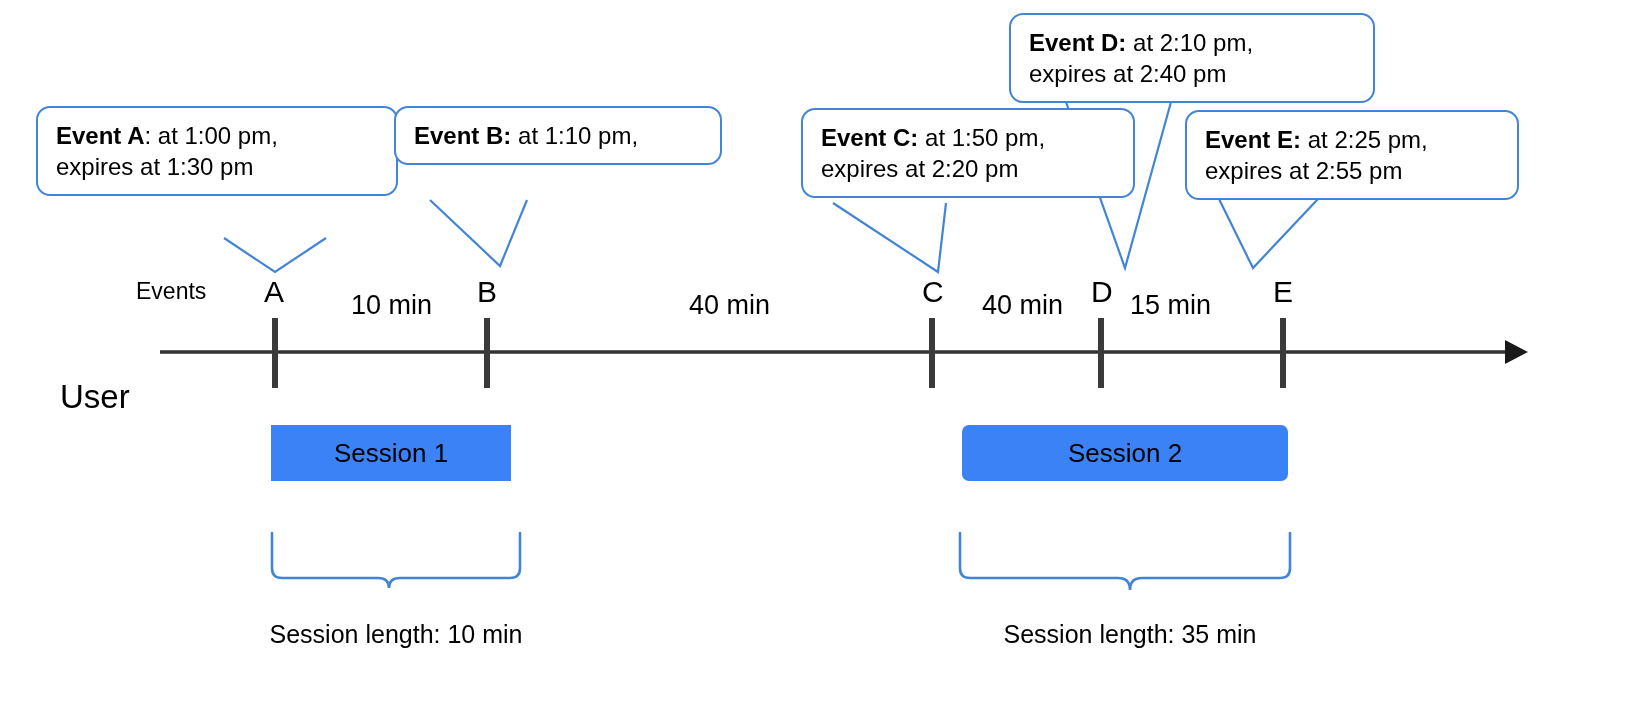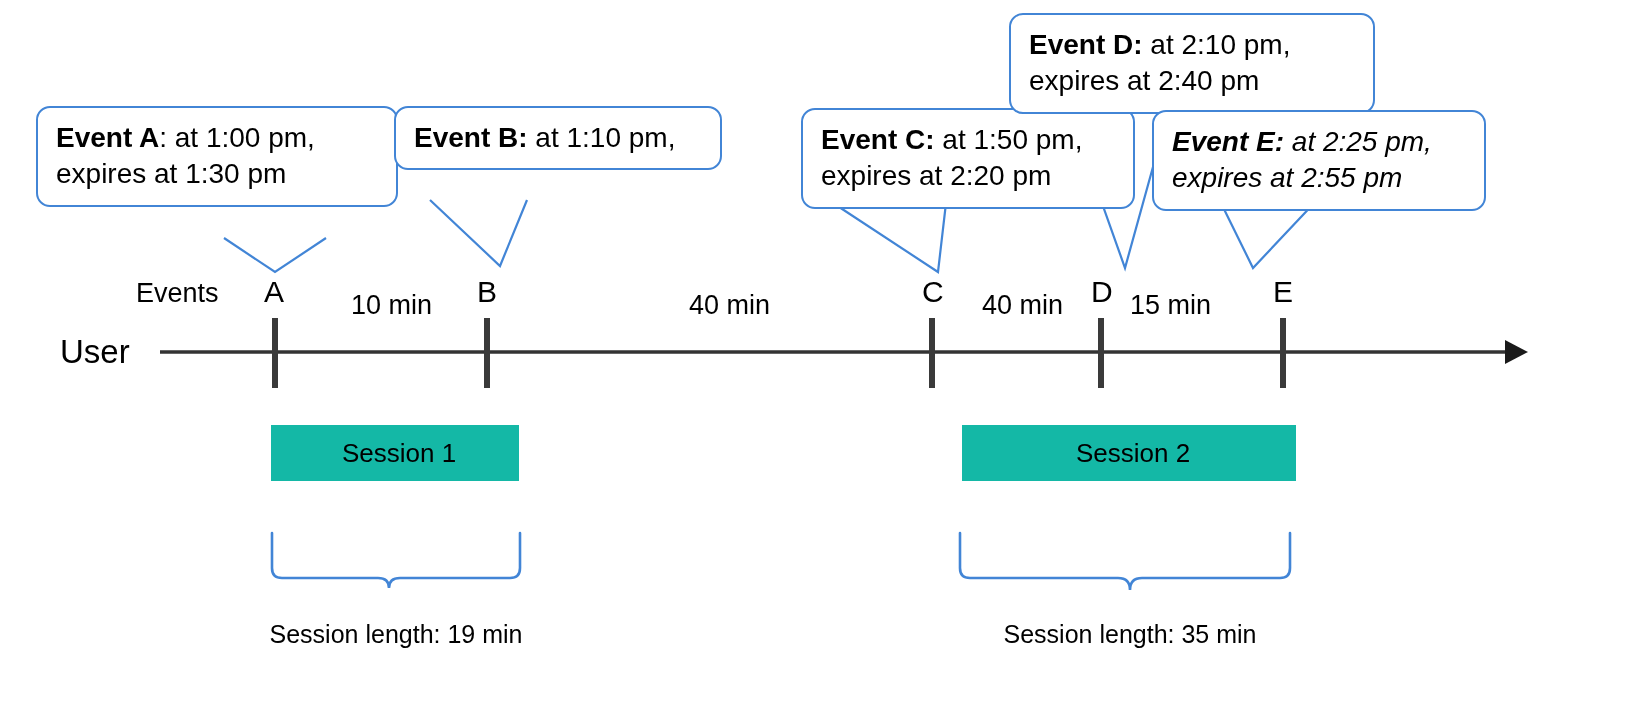--- a/index.html
+++ b/index.html
@@ -11,49 +11,48 @@
   }
   #stage{position:absolute;left:0;top:0;width:1634px;height:702px;}
 
   
   .callout{
     position:absolute;
     box-sizing:border-box;
     border:2.2px solid #4285d6;
     border-radius:14px;
     background:#ffffff;
-    font-size:28px;
+    font-size:24px;
     line-height:1.30;
     color:#000000;
     padding:12px 12px 12px 18px;
     z-index:5;
   }
   .callout .ev{font-weight:bold;}
   .callout .ln{display:block;white-space:nowrap;}
 
   
   .layer{position:absolute;left:0;top:0;width:1634px;height:702px;}
   .layer.below{z-index:2;}
   .layer.above{z-index:8;}
 
   
   .tl-text{position:absolute;white-space:nowrap;z-index:6;}
-  .events-label{font-size:27px;}
-  .user-label{font-size:33px;}
+  .events-label{font-size:23px;}
+  .user-label{font-size:33px;margin-top:45px;}
   .tick-letter{font-size:30px;}
   .gap-label{font-size:27px;}
 
   
   .session-box{
     position:absolute;
-    background:#14b8a6;
+    background:#3b82f6;
     display:flex;align-items:center;justify-content:center;
     font-size:26px;color:#000;
     z-index:4;
-    padding-left:8px;
   }
 
   
   .len-label{
     position:absolute;font-size:25px;white-space:nowrap;
     text-align:center;z-index:6;
   }
 </style>
 </head>
 <body>
@@ -85,21 +84,21 @@
   <div class="callout" style="left:801px;top:108px;width:334px;">
     <span class="ln"><span class="ev">Event C</span><span class="ev">:</span><span> at 1:50 pm,</span></span>
     <span class="ln">expires at 2:20 pm</span>
   </div>
 
   <div class="callout" style="left:1009px;top:13px;width:366px;">
     <span class="ln"><span class="ev">Event D</span><span class="ev">:</span><span> at 2:10 pm,</span></span>
     <span class="ln">expires at 2:40 pm</span>
   </div>
 
-  <div class="callout" style="left:1152px;top:110px;width:334px;font-style:italic;">
+  <div class="callout" style="left:1185px;top:110px;width:334px;">
     <span class="ln"><span class="ev">Event E</span><span class="ev">:</span><span> at 2:25 pm,</span></span>
     <span class="ln">expires at 2:55 pm</span>
   </div>
 
   <svg class="layer above" viewBox="0 0 1634 702" xmlns="http://www.w3.org/2000/svg" style="pointer-events:none;">
 
     <line x1="160" y1="352" x2="1505" y2="352" stroke="#333333" stroke-width="3.4"></line>
     <polygon points="1505,340 1528,352 1505,364" fill="#1a1a1a"></polygon>
 
     <line x1="275" y1="318" y2="388" x2="275" stroke="#3a3a3a" stroke-width="6"></line>
@@ -126,20 +125,20 @@
   <div class="tl-text tick-letter" style="left:1273px;top:275px;">E</div>
 
   <div class="tl-text gap-label" style="left:351px;top:290px;">10 min</div>
   <div class="tl-text gap-label" style="left:689px;top:290px;text-align:right;">40 min</div>
   <div class="tl-text gap-label" style="left:982px;top:290px;">40 min</div>
   <div class="tl-text gap-label" style="left:1130px;top:290px;">15 min</div>
 
   <div class="session-box" style="left:271px;top:425px;width:240px;height:56px;">
     <span>Session 1</span>
   </div>
-  <div class="session-box" style="left:962px;top:425px;width:326px;height:56px;">
+  <div class="session-box" style="left:962px;top:425px;width:326px;height:56px;border-radius:7px;">
     <span>Session 2</span>
   </div>
 
-  <div class="len-label" style="left:196px;top:620px;width:400px;">Session length: 19 min</div>
+  <div class="len-label" style="left:196px;top:620px;width:400px;">Session length: 10 min</div>
   <div class="len-label" style="left:930px;top:620px;width:400px;">Session length: 35 min</div>
 
 </div>
 
 </body></html>

